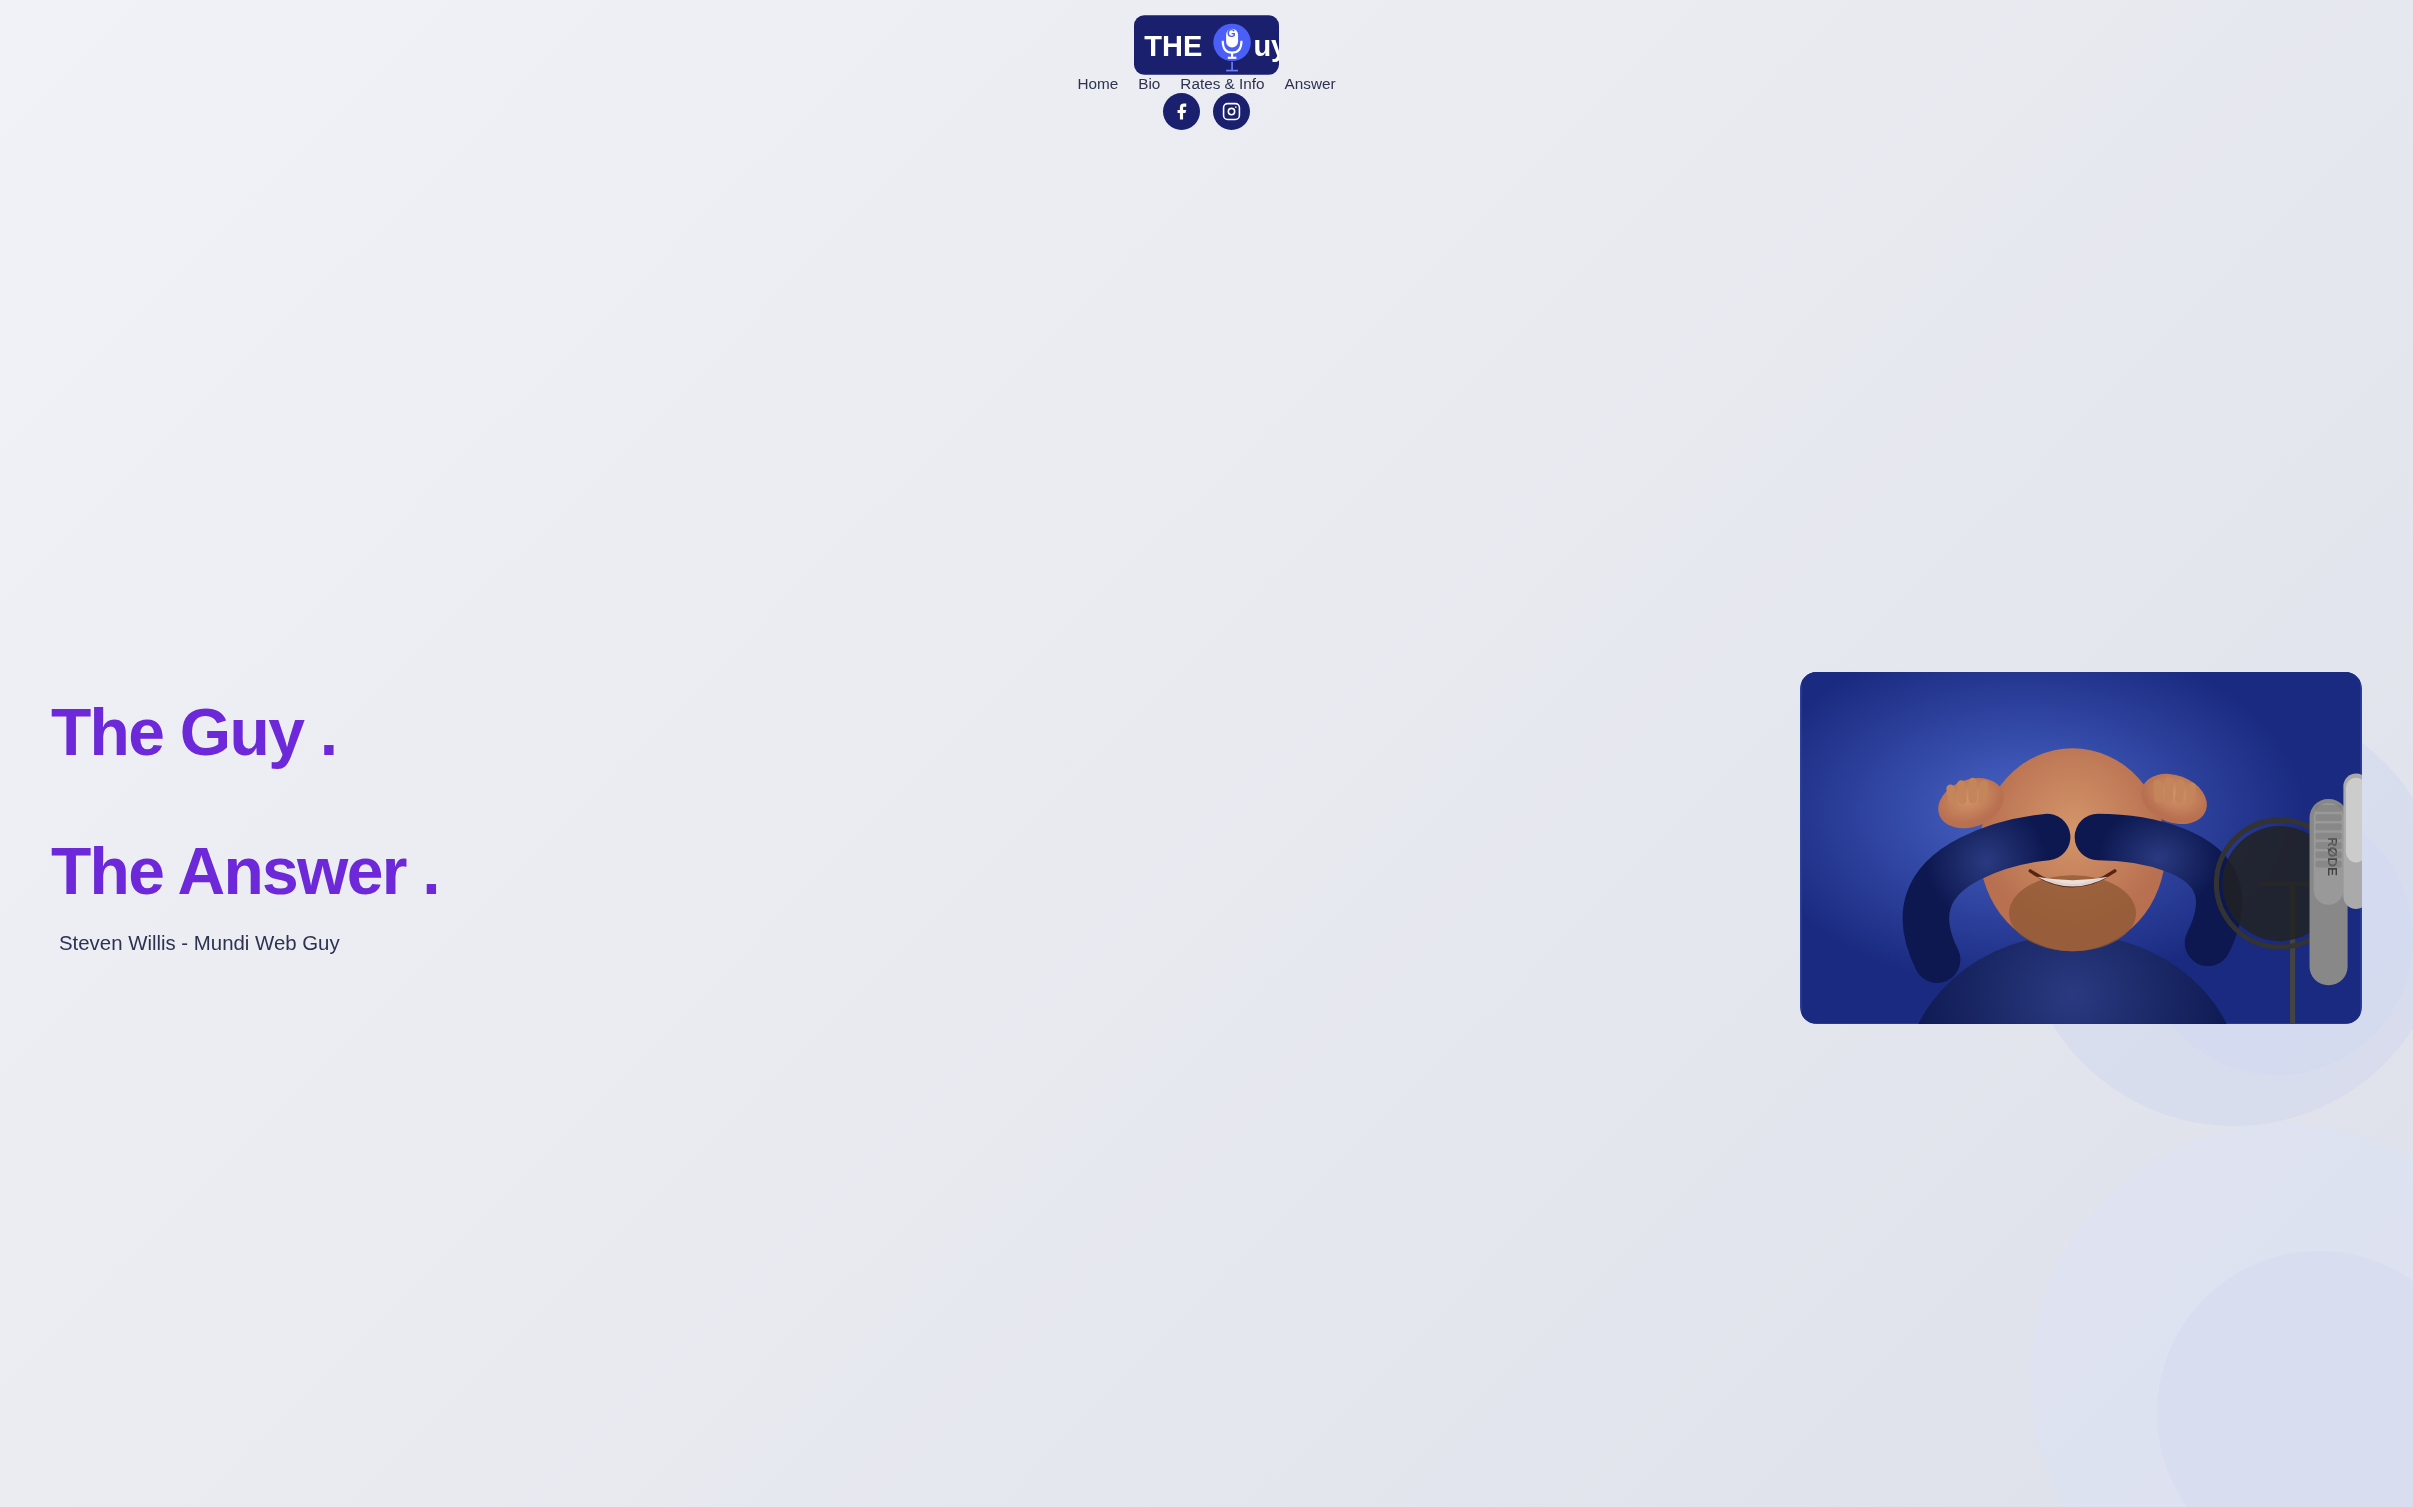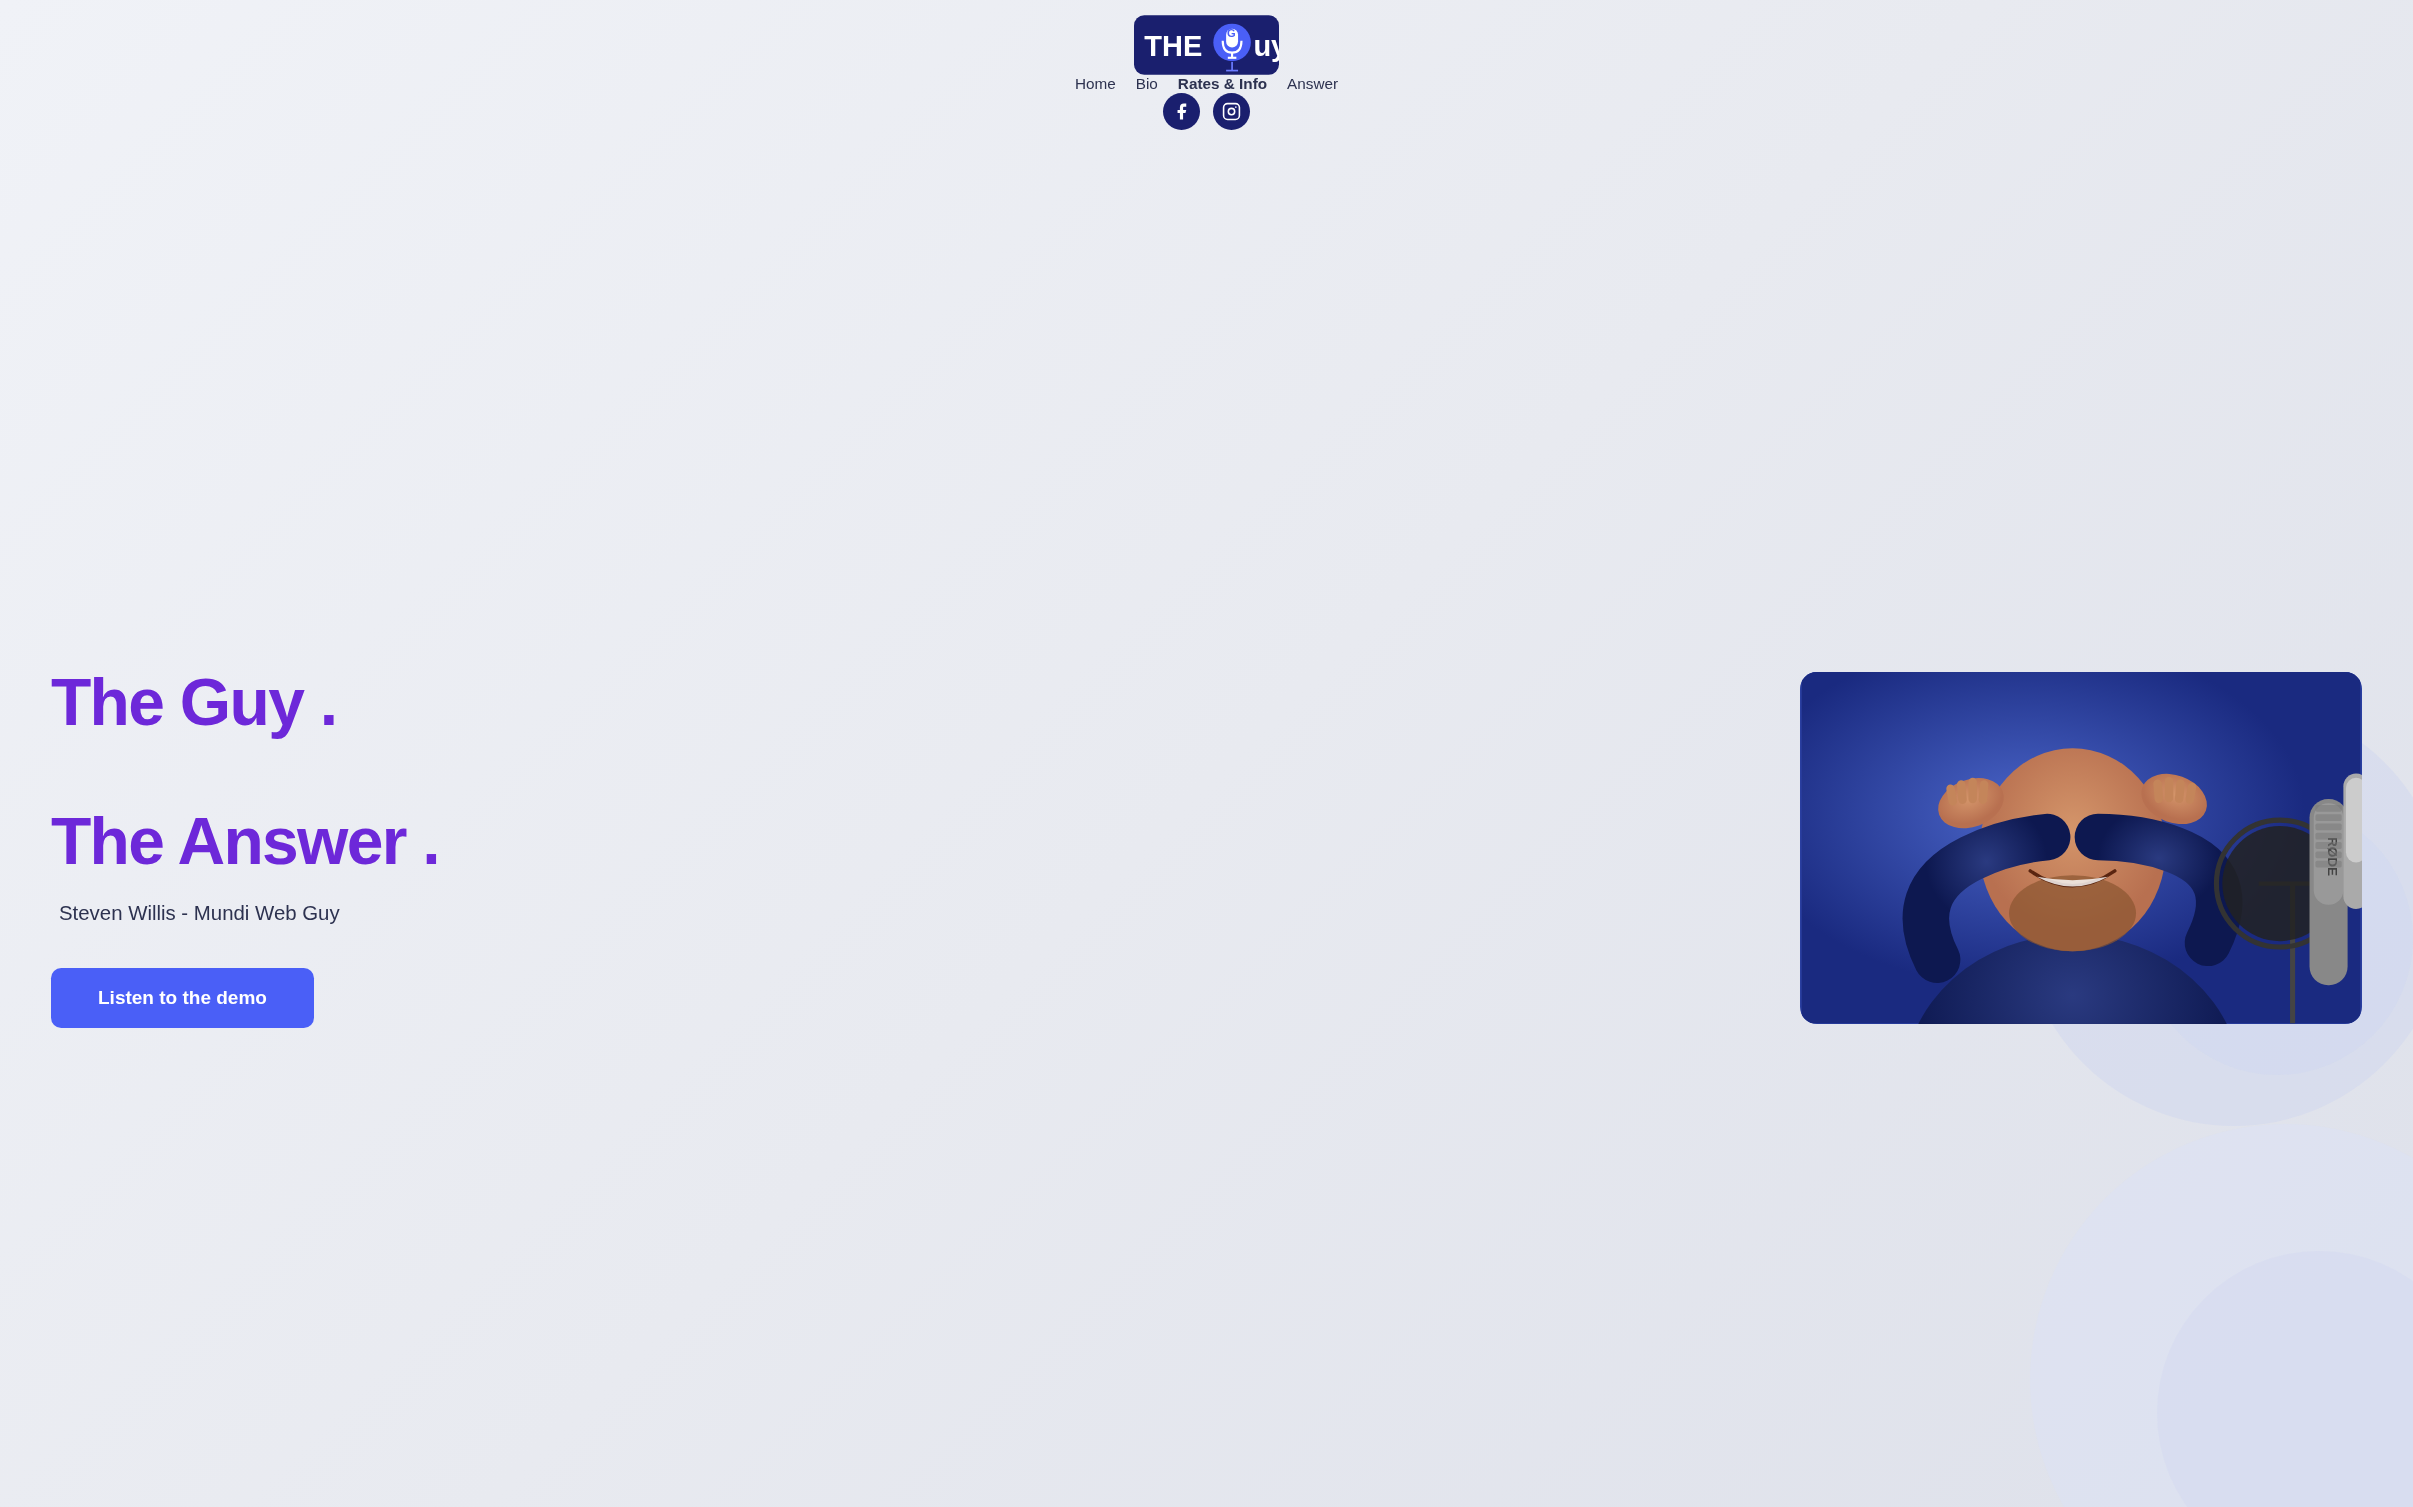--- a/index.html
+++ b/index.html
@@ -157,21 +157,20 @@
 
     
     .logo-svg-wrapper {
       display: flex;
       align-items: center;
     }
 
     
     .rates-info-link {
       white-space: nowrap;
-      font-weight: bold;
     }
 
     
     .bg-deco {
       position: fixed;
       bottom: -128px;
       right: -128px;
       width: 511px;
       height: 511px;
       border-radius: 50%;
@@ -251,21 +250,20 @@
 
 <section class="hero">
 
   <div class="hero-left">
     <h1 class="hero-title">
       <span>The Guy .</span><br>
       <br>
       <span>The Answer .</span>
     </h1>
     <p class="hero-subtitle">Steven Willis - Mundi Web Guy</p>
-    <a class="cta-button" href="#">Listen to the demo</a>
   </div>
 
   <div class="hero-right">
 
     <div class="deco-circle-1"></div>
     <div class="deco-circle-2"></div>
 
     <div class="hero-image-container">
 
       <svg width="100%" height="100%" viewBox="0 0 660 415" xmlns="http://www.w3.org/2000/svg">

